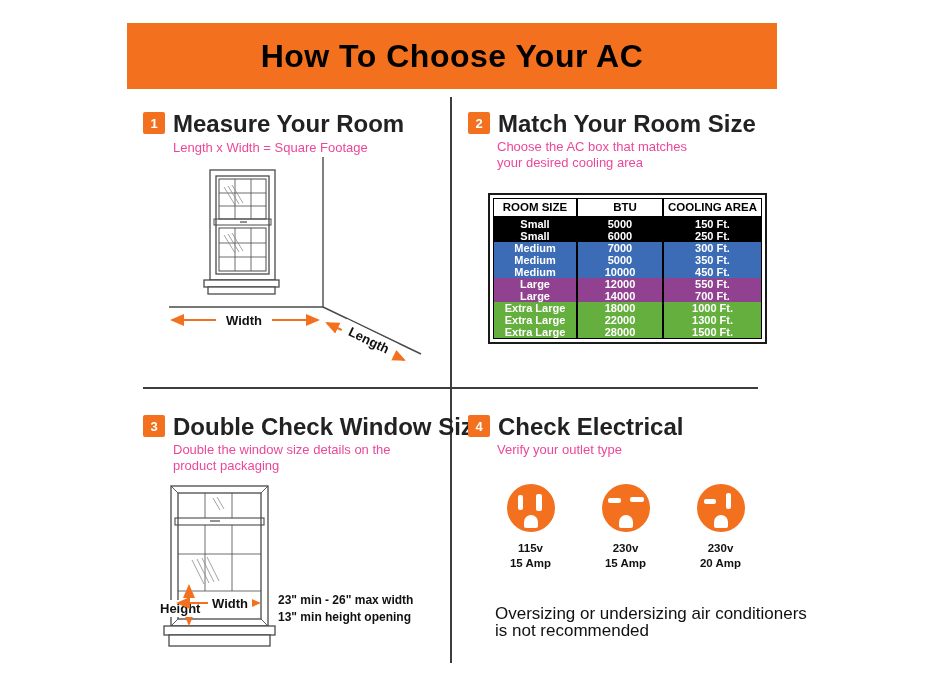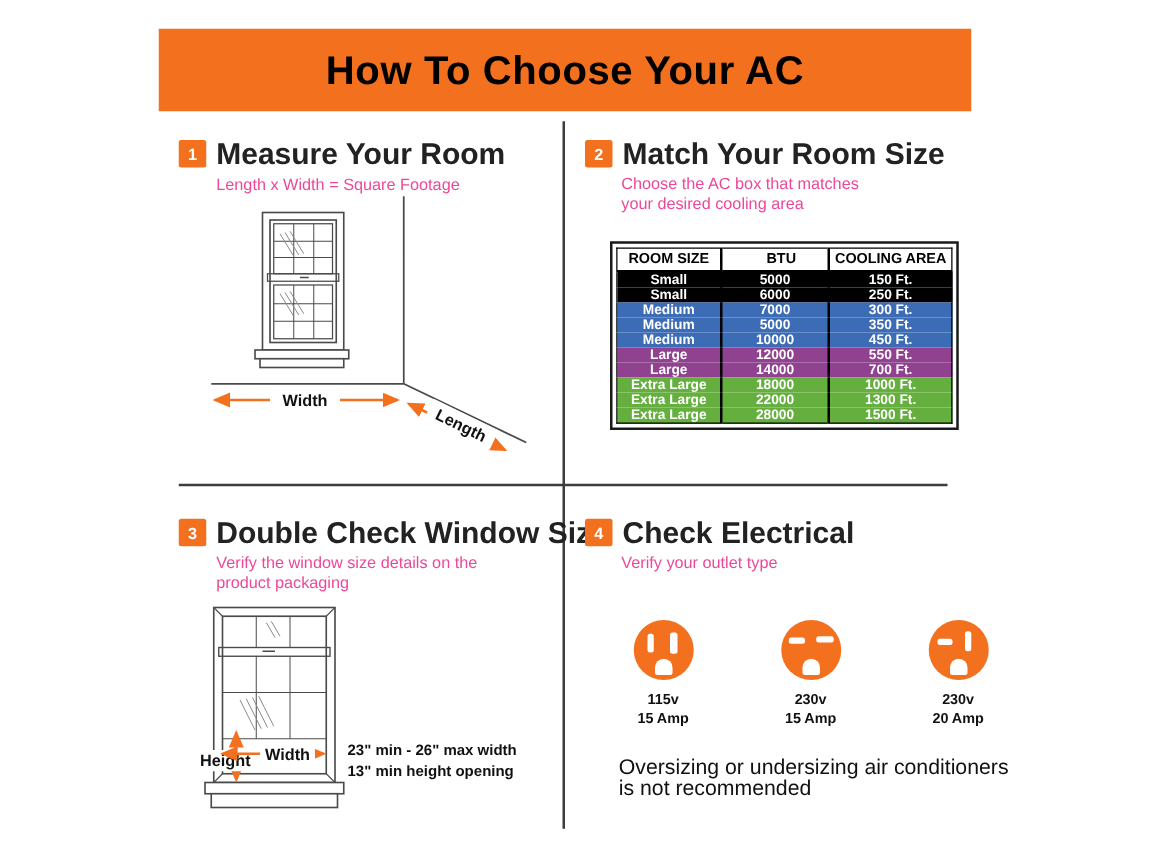--- a/index.html
+++ b/index.html
@@ -44,21 +44,21 @@
   .room-table th:not(:last-child), .room-table td:not(:last-child) { border-right:2px solid #000; }
   .room-table th:nth-child(1) { min-width:74px; }
   .room-table th:nth-child(2) { min-width:66px;padding-left:14px; }
   .room-table th:nth-child(3) { min-width:86px;text-align:right; }
 
   
   .q3-note { position:absolute; left:278px; top:592px; font-size:12px; font-weight:bold;
              color:#111; line-height:17px; }
 
   
-  .outlet-row { position:absolute; left:483px; top:496px; display:flex;gap:23px; }
+  .outlet-row { position:absolute; left:483px; top:484px; display:flex; }
   .outlet { width:95px; text-align:center; }
   .outlet-face { position:relative; width:48px; height:48px; border-radius:50%;
                  background:#F2701E; margin:0 auto; }
   .slot { position:absolute; background:#fff; border-radius:2px; }
   .o1-l { left:11px; top:11px; width:5px;  height:15px; }
   .o1-r { left:29px; top:10px; width:6px;  height:17px; }
   .o2-l { left:6px;  top:14px; width:13px; height:5px; }
   .o2-r { left:28px; top:13px; width:14px; height:5px; }
   .o3-l { left:7px;  top:15px; width:12px; height:5px; }
   .o3-r { left:29px; top:9px;  width:5px;  height:16px; }
@@ -217,21 +217,21 @@
           </tr>
         </tbody>
     </table>
   </div>
 
   <div class="step-header q3-header">
     <div class="badge">3</div>
     <div class="step-title">Double Check Window Size</div>
   </div>
   <div class="subtitle q3-sub">
-    <div>Verify the window size details on the</div>
+    <div>Double the window size details on the</div>
     <div>product packaging</div>
   </div>
 
   <svg class="illus q3-illus" width="250" height="180" viewBox="0 0 250 180">
     <defs>
       <marker id="ah3e" markerWidth="9" markerHeight="8" refX="6" refY="3" orient="auto">
         <path d="M0,0 L7,3 L0,6 z" fill="#F2701E"></path>
       </marker>
       <marker id="ah3s" markerWidth="9" markerHeight="8" refX="6" refY="3" orient="auto-start-reverse">
         <path d="M0,0 L7,3 L0,6 z" fill="#F2701E"></path>

